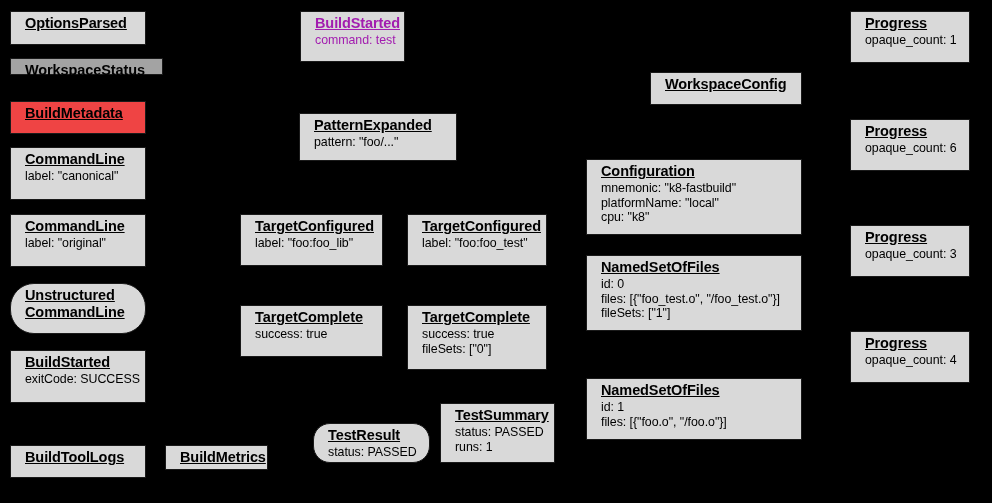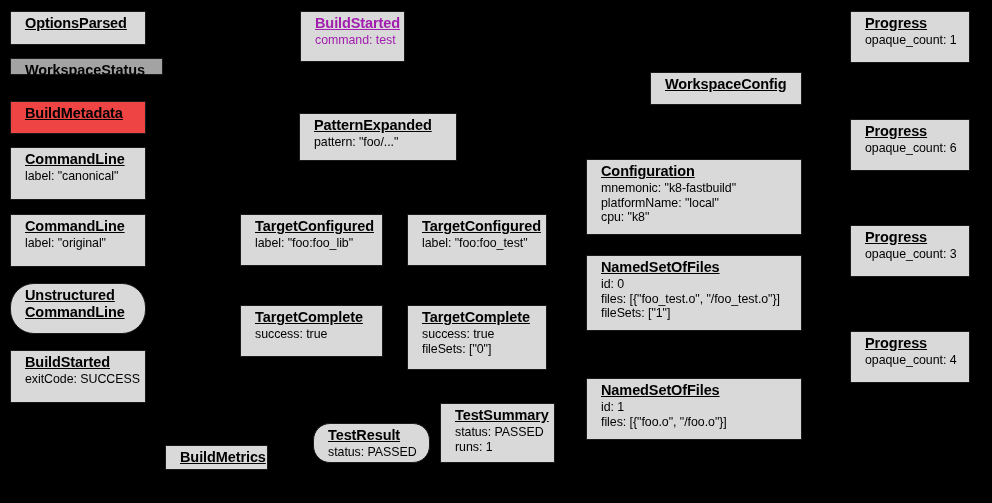--- a/index.html
+++ b/index.html
@@ -75,20 +75,24 @@
     <div class="node" style="left: 10px; top: 283px; width: 136px; height: 51px; background: rgb(217, 217, 217); border-color: rgb(26, 26, 26); color: rgb(0, 0, 0); border-radius: 24px;">
       <span class="node-title">Unstructured
 CommandLine</span>
       <span class="node-fields"></span>
     </div>
     <div class="node" style="left: 10px; top: 350px; width: 136px; height: 53px; background: rgb(217, 217, 217); border-color: rgb(26, 26, 26); color: rgb(0, 0, 0);">
       <span class="node-title">BuildStarted</span>
       <span class="node-fields">
         <span class="node-field">exitCode: SUCCESS</span>
       </span>
+    </div>
+    <div class="node" style="left: 10px; top: 445px; width: 136px; height: 33px; background: rgb(217, 217, 217); border-color: rgb(26, 26, 26); color: rgb(0, 0, 0);">
+      <span class="node-title">BuildToolLogs</span>
+      <span class="node-fields"></span>
     </div>
     <div class="node" style="left: 165px; top: 445px; width: 103px; height: 25px; background: rgb(217, 217, 217); border-color: rgb(26, 26, 26); color: rgb(0, 0, 0);">
       <span class="node-title">BuildMetrics</span>
       <span class="node-fields"></span>
     </div>
     <div class="node" style="left: 300px; top: 11px; width: 105px; height: 51px; background: rgb(217, 217, 217); border-color: rgb(26, 26, 26); color: #a21caf;">
       <span class="node-title">BuildStarted</span>
       <span class="node-fields">
         <span class="node-field">command: test</span>
       </span>

